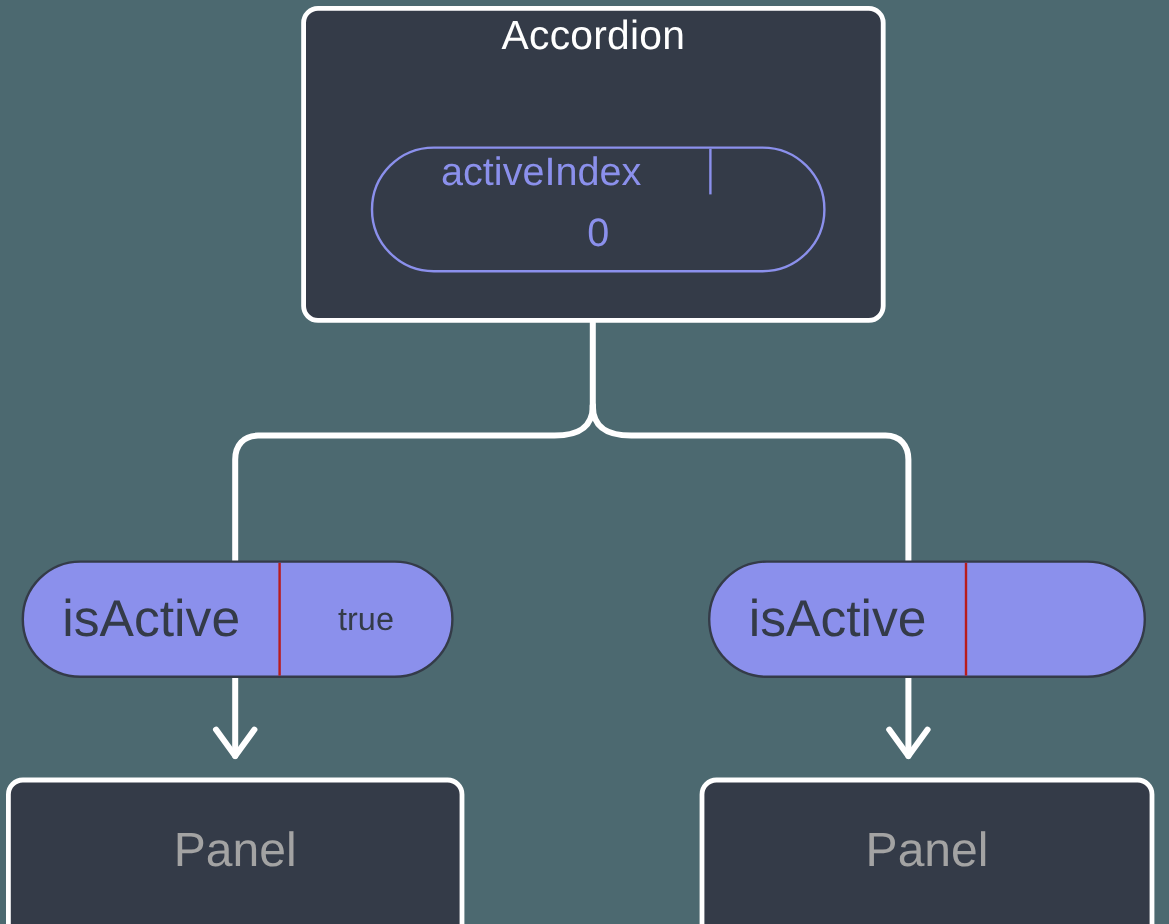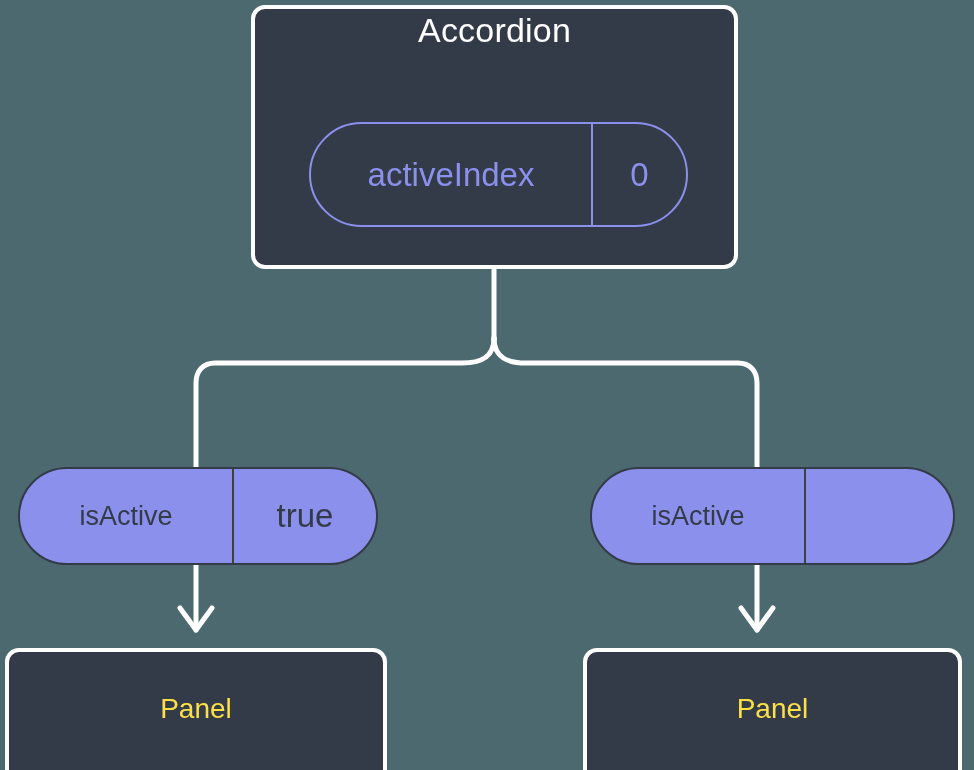--- a/index.html
+++ b/index.html
@@ -61,20 +61,21 @@
     left: 54px;
     top: 113px;
     width: 379px;
     height: 105px;
     box-sizing: border-box;
     border: 2px solid #8b90ec;
     border-radius: 53px;
     display: flex;
     align-items: stretch;
     color: #8b90ec;
+    flex-direction: column;
   }
   #state-chip .chip-key {
     width: 282px;
     display: flex;
     align-items: center;
     justify-content: center;
     font-size: 33px;
     border-right: 2px solid #8b90ec;
     box-sizing: border-box;
   }
@@ -95,30 +96,30 @@
     border: 2px solid #343b48;
     border-radius: 49px;
     display: flex;
     align-items: stretch;
     color: #343b48;
   }
   .prop-pill .pill-key {
     display: flex;
     align-items: center;
     justify-content: center;
-    font-size: 27px;
-    border-right: 2px solid #404040;
+    font-size: 43px;
+    border-right: 2px solid #b91c1c;
     box-sizing: border-box;
   }
   .prop-pill .pill-value {
     flex: 1;
     display: flex;
     align-items: center;
     justify-content: center;
-    font-size: 33px;
+    font-size: 27px;
   }
 
   #pill-left {
     left: 18px;
     top: 467px;
     width: 360px;
   }
   #pill-left .pill-key { width: 214px; }
 
   #pill-right {
@@ -137,22 +138,22 @@
     justify-content: center;
   }
   #panel-right {
     left: 583px;
     top: 648px;
     width: 379px;
     height: 140px;
     justify-content: center;
   }
   .panel-title {
-    color: #fde047;
-    font-size: 28px;
+    color: #a3a3a3;
+    font-size: 40px;
     line-height: 40px;
     margin-top: -18px;
   }
 </style>
 </head>
 <body>
 
 <div id="stage">
 
   <svg id="connectors" viewBox="0 0 974 770" width="974" height="770" fill="none">

